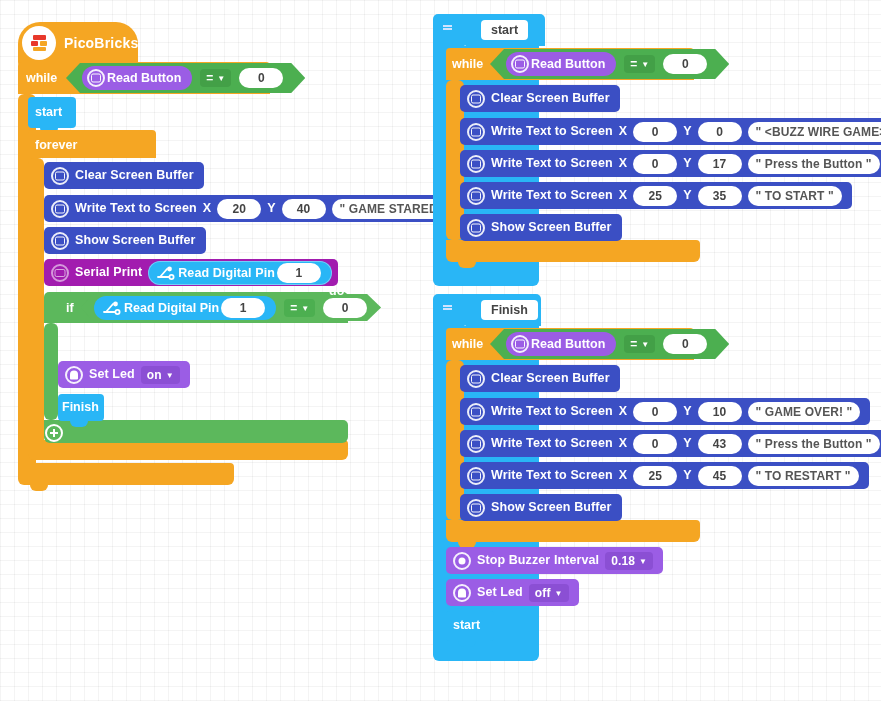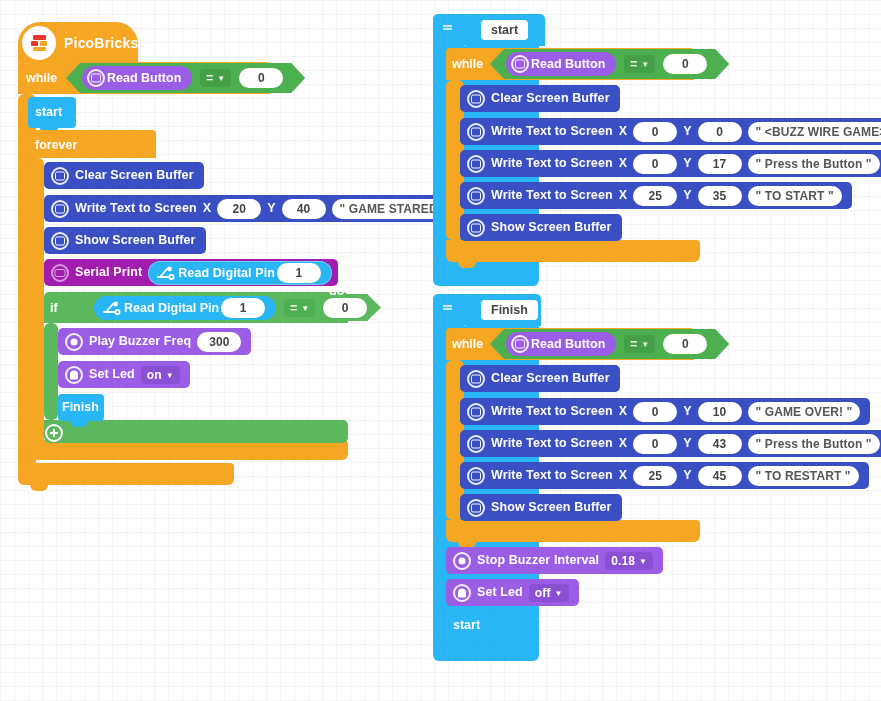--- a/index.html
+++ b/index.html
@@ -206,21 +206,21 @@
           </svg>
     </span>
     <span>Read Digital Pin</span>
     <span class="oval">1</span>
   </span>
 </div>
 
 <div class="wrap" style="left:44px;top:292px;width:304px;height:31px;background:#5CB85C;border-radius:5px 5px 0 0;"></div>
 <div class="wrap" style="left:44px;top:323px;width:14px;height:97px;background:#5CB85C;"></div>
 <div class="wrap" style="left:44px;top:420px;width:304px;height:23px;background:#5CB85C;border-radius:0 5px 6px 6px;"></div>
-<div class="abs kw" style="left:50px;top:301px;">if</div>
+<div class="abs kw" style="left:66px;top:301px;">if</div>
 
 <div class="abs" style="left:80px;top:294px;">
   <div class="hex right-point" style="background:#5CB85C;height:27px;padding:0 14px;">
     <span class="pill" style="background:#29B6F6;padding-left:8px;">
       <span class="ic">
         <svg width="20" height="14" viewBox="0 0 20 14">
               <g stroke="#fff" stroke-width="1.8" fill="none" stroke-linecap="round">
           <line x1="2" y1="11" x2="13" y2="11"></line>
                 <line x1="4" y1="11" x2="11" y2="3"></line>
           <circle cx="13.5" cy="3" r="2.4" fill="#fff" stroke="none"></circle>
@@ -233,27 +233,20 @@
     </span>
     <span class="dd" style="background:#4CAF50;">
       <span>=</span>
       <span class="caret">▼</span>
     </span>
     <span class="oval">0</span>
   </div>
 </div>
 <div class="abs kw" style="left:329px;top:284px;">do</div>
 
-<div class="stmt" style="left:58px;top:328px;background:#9B5DE5;">
-  <span class="ic">
-        <span class="ic-buzzer"></span>
-      </span>
-  <span class="lbl">Play Buzzer Freq</span>
-  <span class="oval">300</span>
-</div>
 
 <div class="stmt" style="left:58px;top:361px;background:#9B5DE5;">
   <span class="ic">
         <span class="ic-led"></span>
       </span>
   <span class="lbl">Set Led</span>
   <span class="dd" style="background:#8B4FD4;">
     <span>on</span>
     <span class="caret">▼</span>
   </span>

